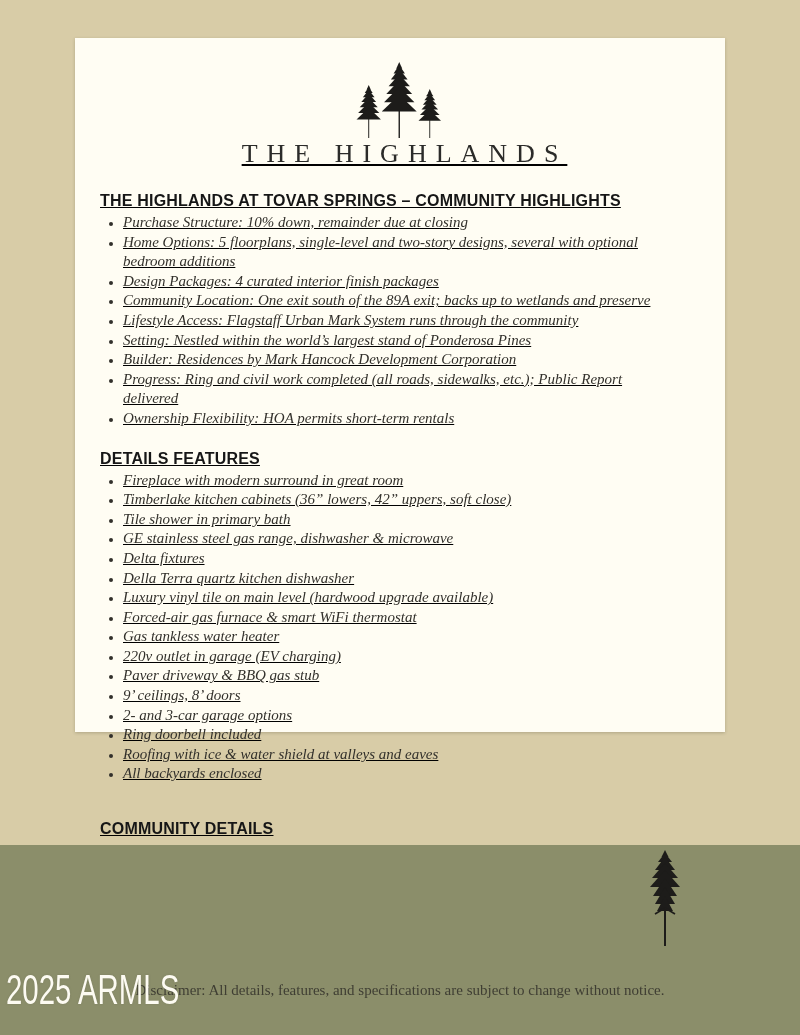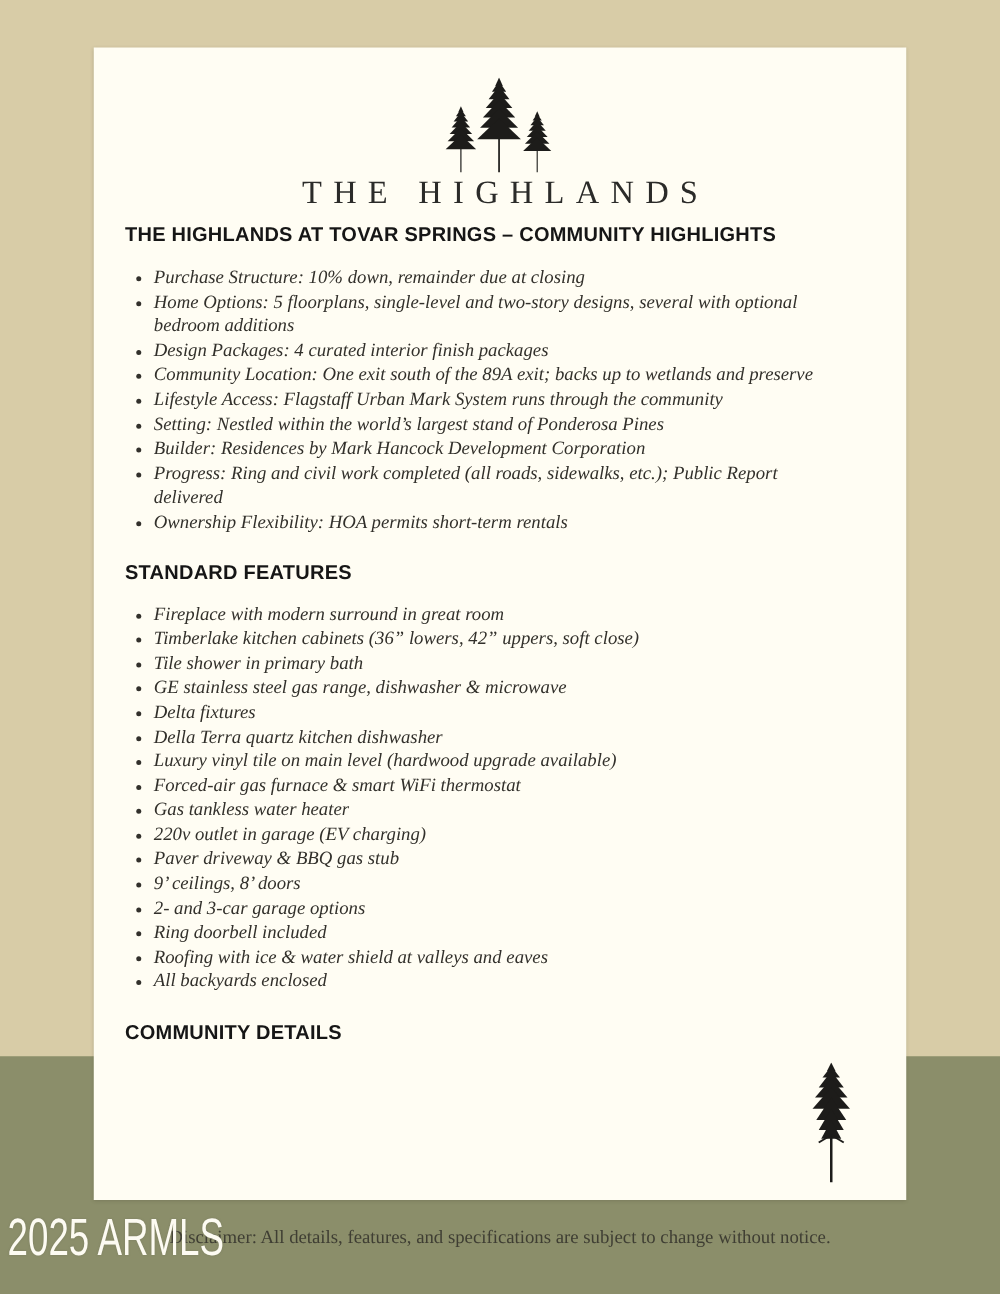--- a/index.html
+++ b/index.html
@@ -22,24 +22,25 @@
   }
   .bg-bottom {
     position: absolute;
     left: 0; top: 845px;
     width: 800px; height: 190px;
     background: var(--page-bg-bottom);
   }
   .card {
     position: absolute;
     left: 75px; top: 38px;
-    width: 650px; height: 922px;
+    width: 650px; height: 694px;
     background: var(--card-bg);
     box-shadow: 0 1px 3px rgba(60,55,40,.25);
     padding: 24px 25px 0 25px;
+    text-decoration: underline;
   }
   .logo { text-align: center; }
   .logo-trees { display: block; margin: 0 auto; }
   .logo-title {
     font-family: "Liberation Serif", serif;
     font-size: 26px;
     font-weight: 400;
     letter-spacing: 9px;
     padding-left: 9px; 
     color: #2b2b29;
@@ -56,25 +57,25 @@
     line-height: 13px;
   }
   .section-heading {
     font-family: "Liberation Sans", sans-serif;
     font-weight: 700;
     font-size: 16px;
     line-height: 17px;
     letter-spacing: 0.2px;
     color: var(--heading-text);
   }
-  .h1 { margin-top: 12px; }
+  .h1 { margin-top: 24px; }
   .h2 { margin-top: 21px; }
-  .h3 { margin-top: 22px; }
+  .h3 { margin-top: 36px; }
   ul.bullets {
-    margin: 16px;
+    margin: 4px;
     margin-left: 6px;
     padding-left: 17px;
     width: 552px;
     font-family: "Liberation Serif", serif;
     font-style: italic;
     font-size: 15px;
     line-height: 19.6px;
     color: var(--body-text);
     list-style: disc outside;
   }
@@ -149,21 +150,21 @@
       <li>Home Options: 5 floorplans, single-level and two-story designs, several with optional bedroom additions</li>
       <li>Design Packages: 4 curated interior finish packages</li>
       <li>Community Location: One exit south of the 89A exit; backs up to wetlands and preserve</li>
       <li>Lifestyle Access: Flagstaff Urban Mark System runs through the community</li>
       <li>Setting: Nestled within the world’s largest stand of Ponderosa Pines</li>
       <li>Builder: Residences by Mark Hancock Development Corporation</li>
       <li>Progress: Ring and civil work completed (all roads, sidewalks, etc.); Public Report delivered</li>
       <li>Ownership Flexibility: HOA permits short-term rentals</li>
     </ul>
 
-  <div class="section-heading h2">STANDARD FEATURES</div>
+  <div class="section-heading h2">DETAILS FEATURES</div>
   <ul class="bullets ul2">
       <li>Fireplace with modern surround in great room</li>
       <li>Timberlake kitchen cabinets (36” lowers, 42” uppers, soft close)</li>
       <li>Tile shower in primary bath</li>
       <li>GE stainless steel gas range, dishwasher &amp; microwave</li>
       <li>Delta fixtures</li>
       <li>Della Terra quartz kitchen dishwasher</li>
       <li>Luxury vinyl tile on main level (hardwood upgrade available)</li>
       <li>Forced-air gas furnace &amp; smart WiFi thermostat</li>
       <li>Gas tankless water heater</li>

